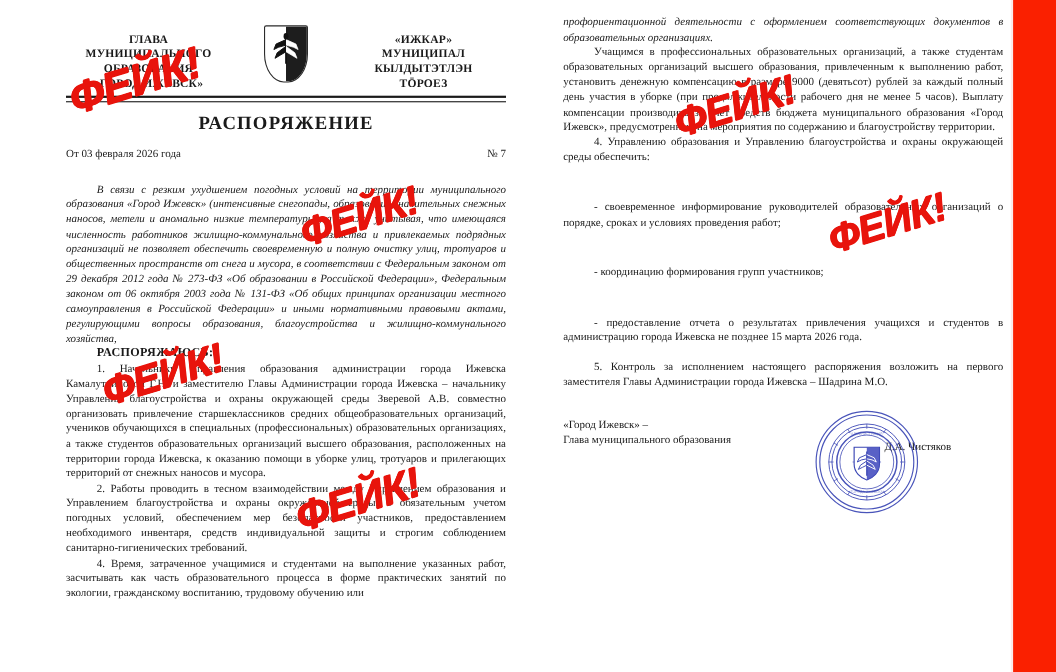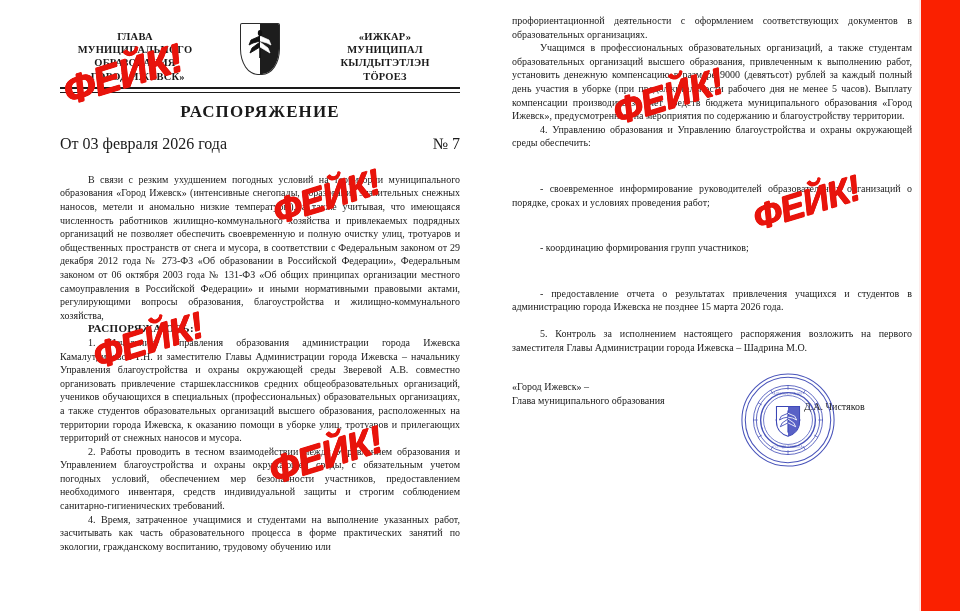--- a/index.html
+++ b/index.html
@@ -112,21 +112,21 @@
     text-align: center;
     font-weight: bold;
     font-size: 17px;
     letter-spacing: 1.1px;
     margin-top: 9px;
   }
 
   .date-row {
     display: flex;
     justify-content: space-between;
-    font-size: 16px;
+    font-size: 10px;
     margin-top: 13px;
   }
 
   .subject {
     margin-top: 13px;
     font-size: 10px;
     line-height: 13.6px;
     width: 250px;
     text-align: justify;
     text-align-last: left;
@@ -134,21 +134,21 @@
 
   
   p.body {
     font-size: 10px;
     line-height: 13.6px;
     text-align: justify;
     text-align-last: left;
     margin: 0;
     text-indent: 28px;
   }
-  p.body.first { margin-top: 20px; }
+  p.body.first { margin-top: 20px; font-style: italic; }
   p.body.noindent { text-indent: 0; }
   p.body.dash { text-indent: 28px; margin-top: 32px; }
   p.resolve {
     font-size: 11px;
     line-height: 13.6px;
     margin: 0;
     text-indent: 28px;
     font-weight: bold;
     letter-spacing: 0.3px;
   }

